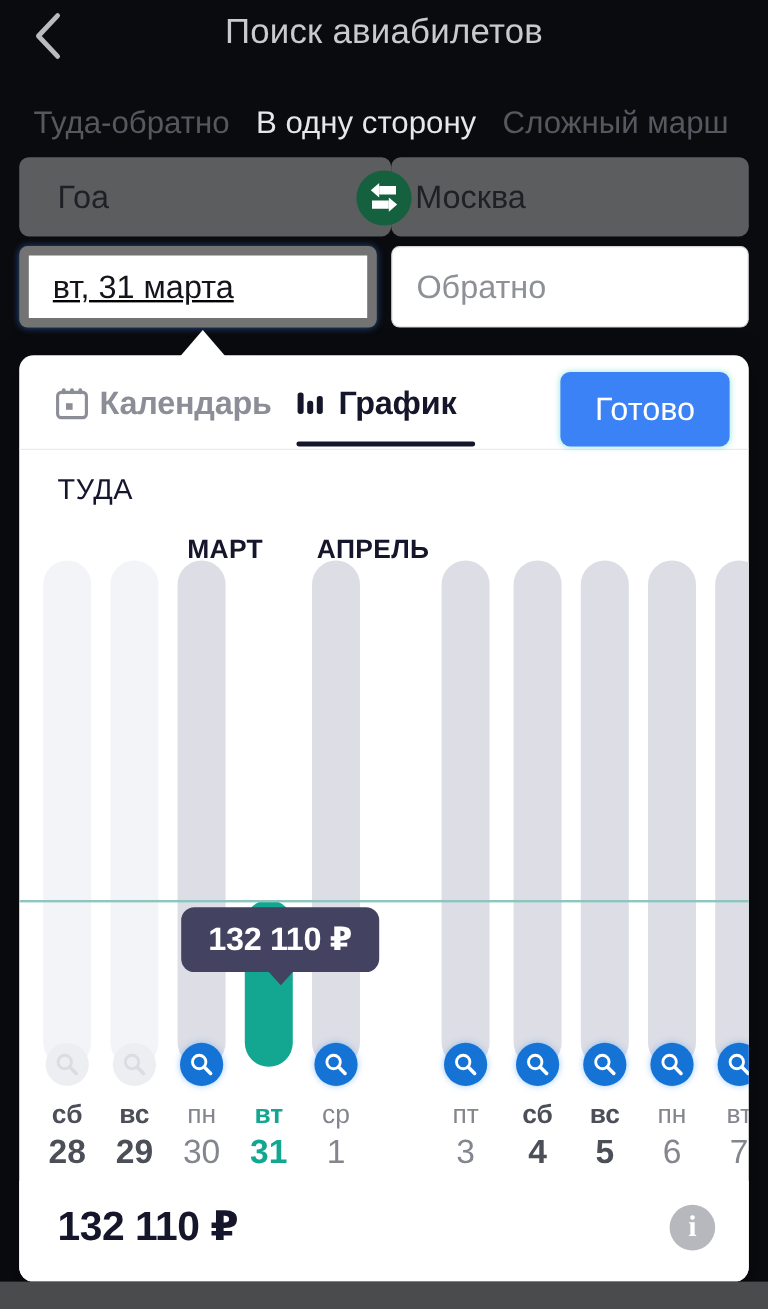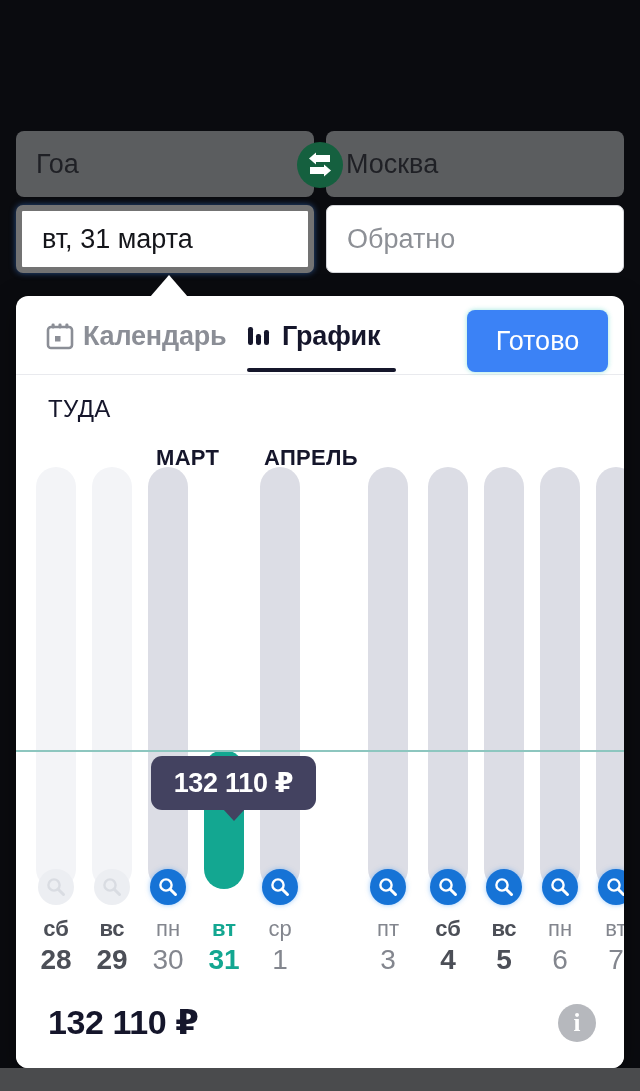--- a/index.html
+++ b/index.html
@@ -75,21 +75,21 @@
   }
   .city-field {
     position: absolute;
     top: 0;
     height: 66px;
     background: #5b5d5f;
     border-radius: 8px;
     display: flex;
     align-items: center;
   }
-  .city-field.from { left: 0; width: 298px; }
+  .city-field.from { left: 0; width: 298px; padding-left: 12px; }
   .city-field.to   { left: 310px; width: 298px; }
   .city-text {
     padding-left: 20px;
     color: #1f2025;
     font-size: 27px;
   }
   .swap-btn {
     position: absolute;
     left: 281px; top: 11px;
     width: 46px; height: 46px;
@@ -111,23 +111,24 @@
     position: absolute;
     top: 0;
     height: 68px;
     background: #ffffff;
     border-radius: 7px;
     display: flex;
     align-items: center;
   }
   .date-field.depart {
     left: 0; width: 298px;
-    border: 6px solid #737373;
+    border: 8px solid #737373;
     box-shadow: 0 0 6px rgba(60,130,230,0.55);
     box-sizing: border-box;
+    text-decoration: underline;
   }
   .date-field.ret {
     left: 310px; width: 298px;
     border: 1px solid #d4d5d9;
     box-sizing: border-box;
   }
   .date-text {
     padding-left: 20px;
     font-size: 27px;
     color: #14151a;
@@ -360,21 +361,34 @@
     background: #4a4b4d;
   }
 </style>
 </head>
 <body>
 
 <div id="screen">
 
   <div class="app-bg"></div>
 
-
+  <div class="topbar">
+    <div class="back-chevron">
+      <svg width="26" height="42" viewBox="0 0 26 42">
+        <polyline points="21,4 5,21 21,38" fill="none" stroke="#b9bbc0" stroke-width="4" stroke-linecap="round" stroke-linejoin="round"></polyline>
+      </svg>
+    </div>
+    <div class="topbar-title">Поиск авиабилетов</div>
+  </div>
+
+  <div class="trip-tabs">
+    <div class="trip-tab">Туда-обратно</div>
+    <div class="trip-tab active">В одну сторону</div>
+    <div class="trip-tab">Сложный марш</div>
+  </div>
 
   <div class="city-row">
     <div class="city-field from">
       <span class="city-text">Гоа</span>
     </div>
     <div class="city-field to">
       <span class="city-text">Москва</span>
     </div>
     <div class="swap-btn">
       <svg width="28" height="26" viewBox="0 0 28 26">

